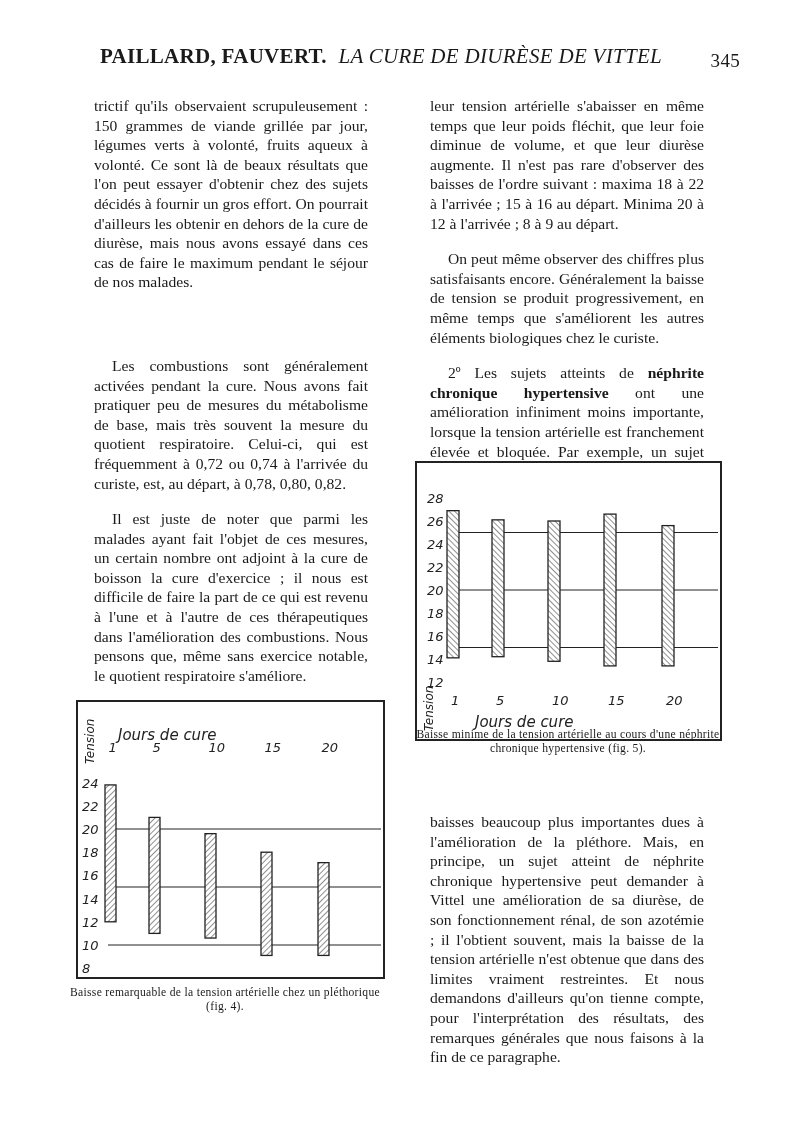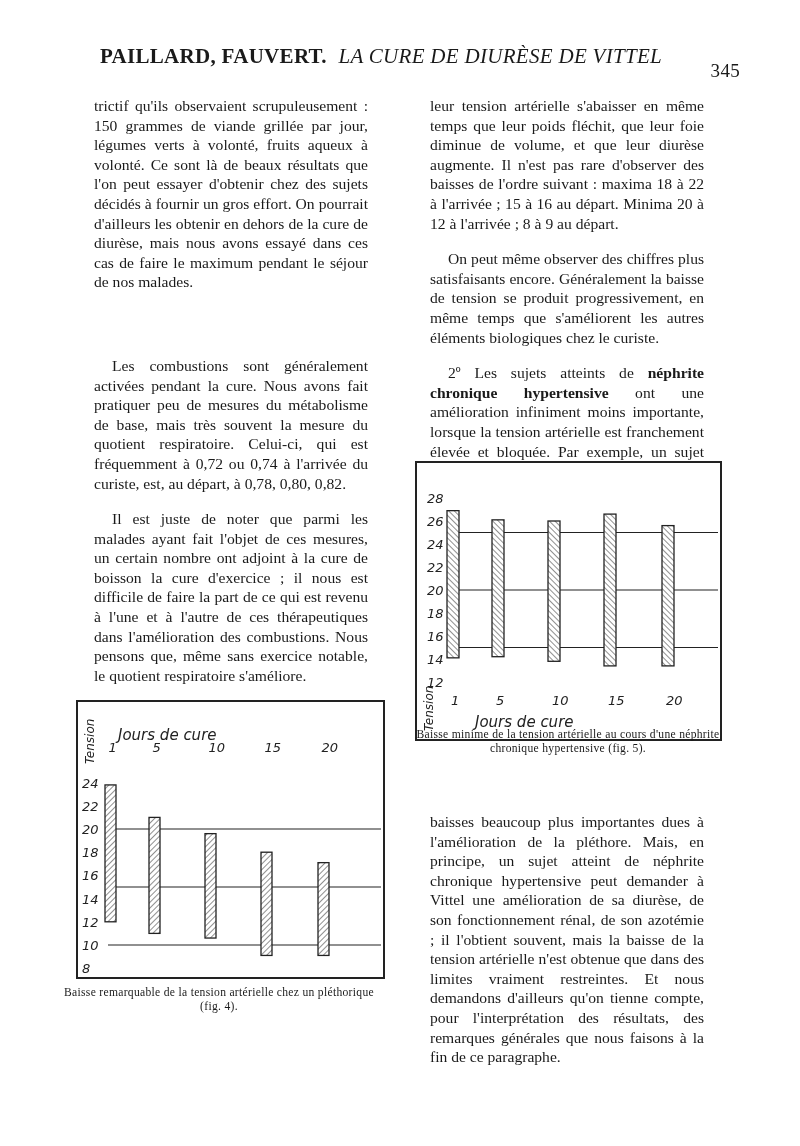--- a/index.html
+++ b/index.html
@@ -7,21 +7,21 @@
     width:800px; height:1146px; background:#ffffff; position:relative; overflow:hidden;
     font-family:"DejaVu Serif", serif; color:#1a1a1a;
   }
   .header {
     position:absolute; top:44px; left:100px; width:640px; height:30px;
     font-family:"Liberation Serif", serif; font-size:21px; letter-spacing:0.3px;
     white-space:nowrap;
   }
   .header .authors { font-weight:bold; }
   .header .title { font-style:italic; margin-left:6px; }
-  .header .pageno { position:absolute; right:0; top:16px; font-size:19px; }
+  .header .pageno { position:absolute; right:0; top:6px; font-size:19px; }
 
   .col { position:absolute; font-family:"Liberation Serif", serif; font-size:15.6px; line-height:19.6px; text-align:justify; }
   .col p { margin:16px; }
   .col .indent { text-indent:18px; }
   .lcol { left:78px; width:306px; }
   .rcol { left:414px; width:306px; }
   .heading {
     font-family:"Liberation Sans", sans-serif; font-weight:bold; font-size:14px;
     text-align:center; letter-spacing:0.6px; margin:0;
   }
@@ -82,21 +82,21 @@
       <rect x="127" y="131.64" width="11" height="104.40000000000003" fill="url(#hatch0)" stroke="#222" stroke-width="1.3"></rect>
       <text x="130.5" y="50" font-size="13" class="hand">10</text>
       <rect x="183" y="150.2" width="11" height="103.24000000000001" fill="url(#hatch0)" stroke="#222" stroke-width="1.3"></rect>
       <text x="186.5" y="50" font-size="13" class="hand">15</text>
       <rect x="240" y="160.64" width="11" height="92.80000000000001" fill="url(#hatch0)" stroke="#222" stroke-width="1.3"></rect>
       <text x="243.5" y="50" font-size="13" class="hand">20</text>
       <text x="40" y="38" font-size="15" class="hand">Jours de cure</text>
       <text x="0" y="0" font-size="12" class="hand" transform="translate(16,62) rotate(-90)">Tension</text>
     </svg>
 </div>
-<div class="caption" style="left:60px; top:986px; width:318px;text-align:center;">Baisse remarquable de la tension artérielle chez un pléthorique (fig. 4).</div>
+<div class="caption" style="left:66px; top:986px; width:318px;text-align:center;">Baisse remarquable de la tension artérielle chez un pléthorique (fig. 4).</div>
 
 <div class="col rcol" style="top:80px;">
   <p>leur tension artérielle s'abaisser en même temps que leur poids fléchit, que leur foie diminue de volume, et que leur diurèse augmente. Il n'est pas rare d'observer des baisses de l'ordre suivant : maxima 18 à 22 à l'arrivée ; 15 à 16 au départ. Minima 20 à 12 à l'arrivée ; 8 à 9 au départ.</p>
   <p class="indent" style="margin-top:3px">On peut même observer des chiffres plus satisfaisants encore. Généralement la baisse de tension se produit progressivement, en même temps que s'améliorent les autres éléments biologiques chez le curiste.</p>
   <p class="indent" style="margin-top:3px"><span>2º Les sujets atteints de </span><b>néphrite chronique hypertensive</b><span> ont une amélioration infiniment moins importante, lorsque la tension artérielle est franchement élevée et bloquée. Par exemple, un sujet qui arrive à 28-15, part à 26-14 ou aux environs de ces chiffres.</span></p>
 </div>
 
 <div class="figure" id="fig5" style="left:415px; top:461px; width:303px; height:276px;">
   <svg id="fig5svg" width="303" height="276">
       <defs>

